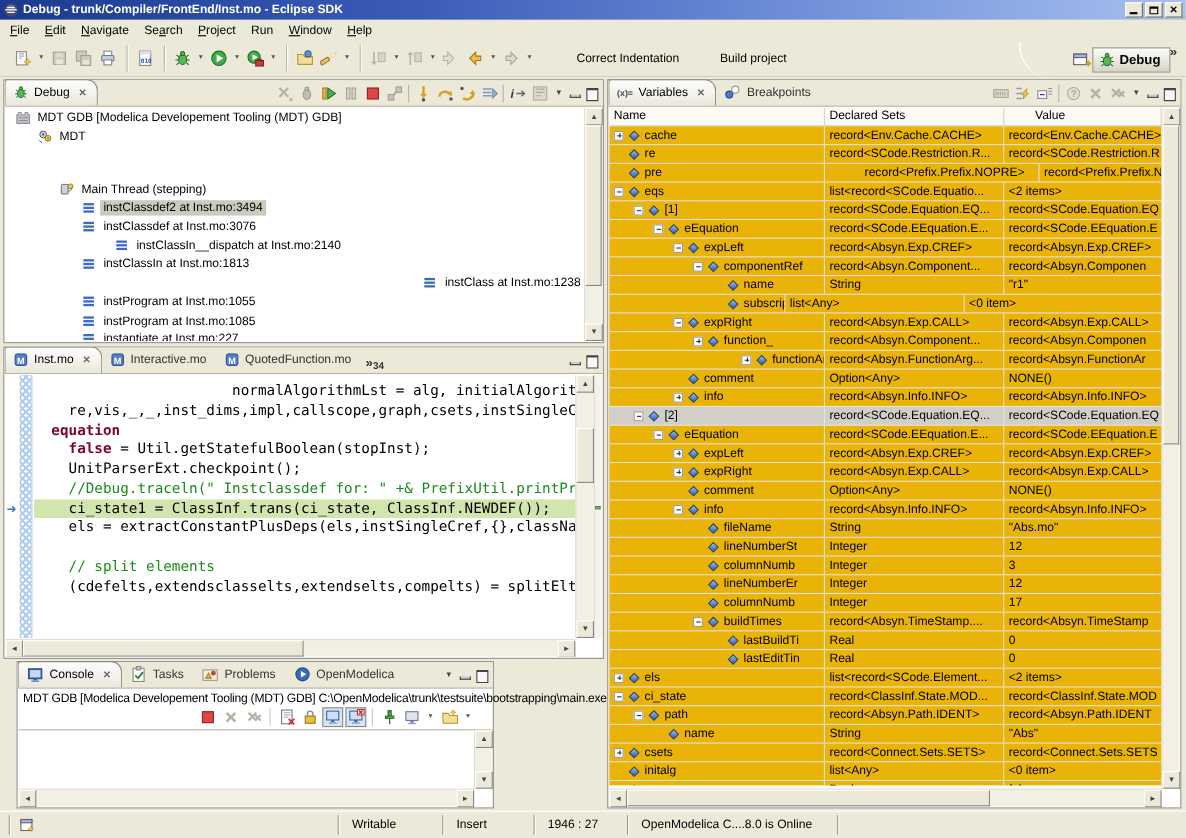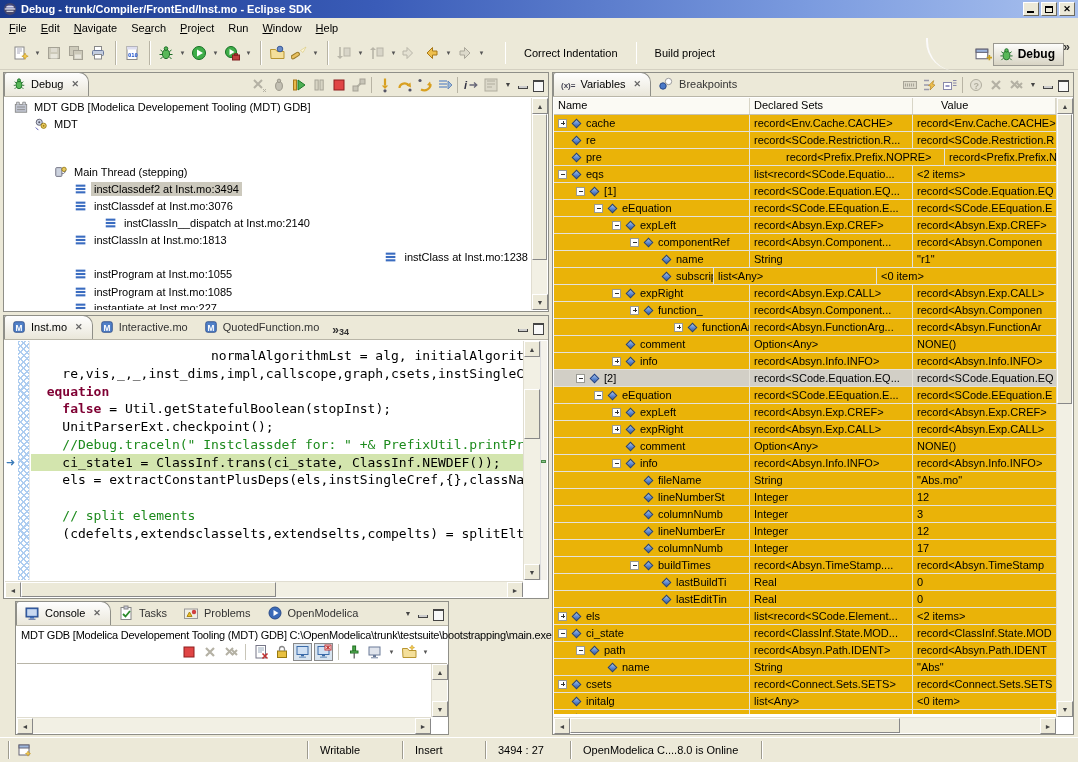--- a/index.html
+++ b/index.html
@@ -1117,17 +1117,17 @@
         <rect x="2" y="3" width="10" height="3" fill="#9db6dd" stroke="#667"></rect>
         <path d="M11 9l.8 1.8 1.8.8-1.8.8-.8 1.8-.8-1.8-1.8-.8 1.8-.8z" fill="#f2c84b" stroke="#b8860b" stroke-width=".4"></path>
       </svg>
     </span>
     <span style="width: 270px;"></span>
     <span class="stsep"></span>
     <span class="stfield" style="width: 90px;">Writable</span>
     <span class="stsep"></span>
     <span class="stfield" style="width: 78px;">Insert</span>
     <span class="stsep"></span>
-    <span class="stfield" style="width: 80px;">3494 : 27</span>
+    <span class="stfield" style="width: 80px;">1946 : 27</span>
     <span class="stsep"></span>
     <span class="stfield" style="width: 186px;">OpenModelica C....8.0 is Online</span>
     <span class="stsep"></span>
   </div>
 
 </body></html>

